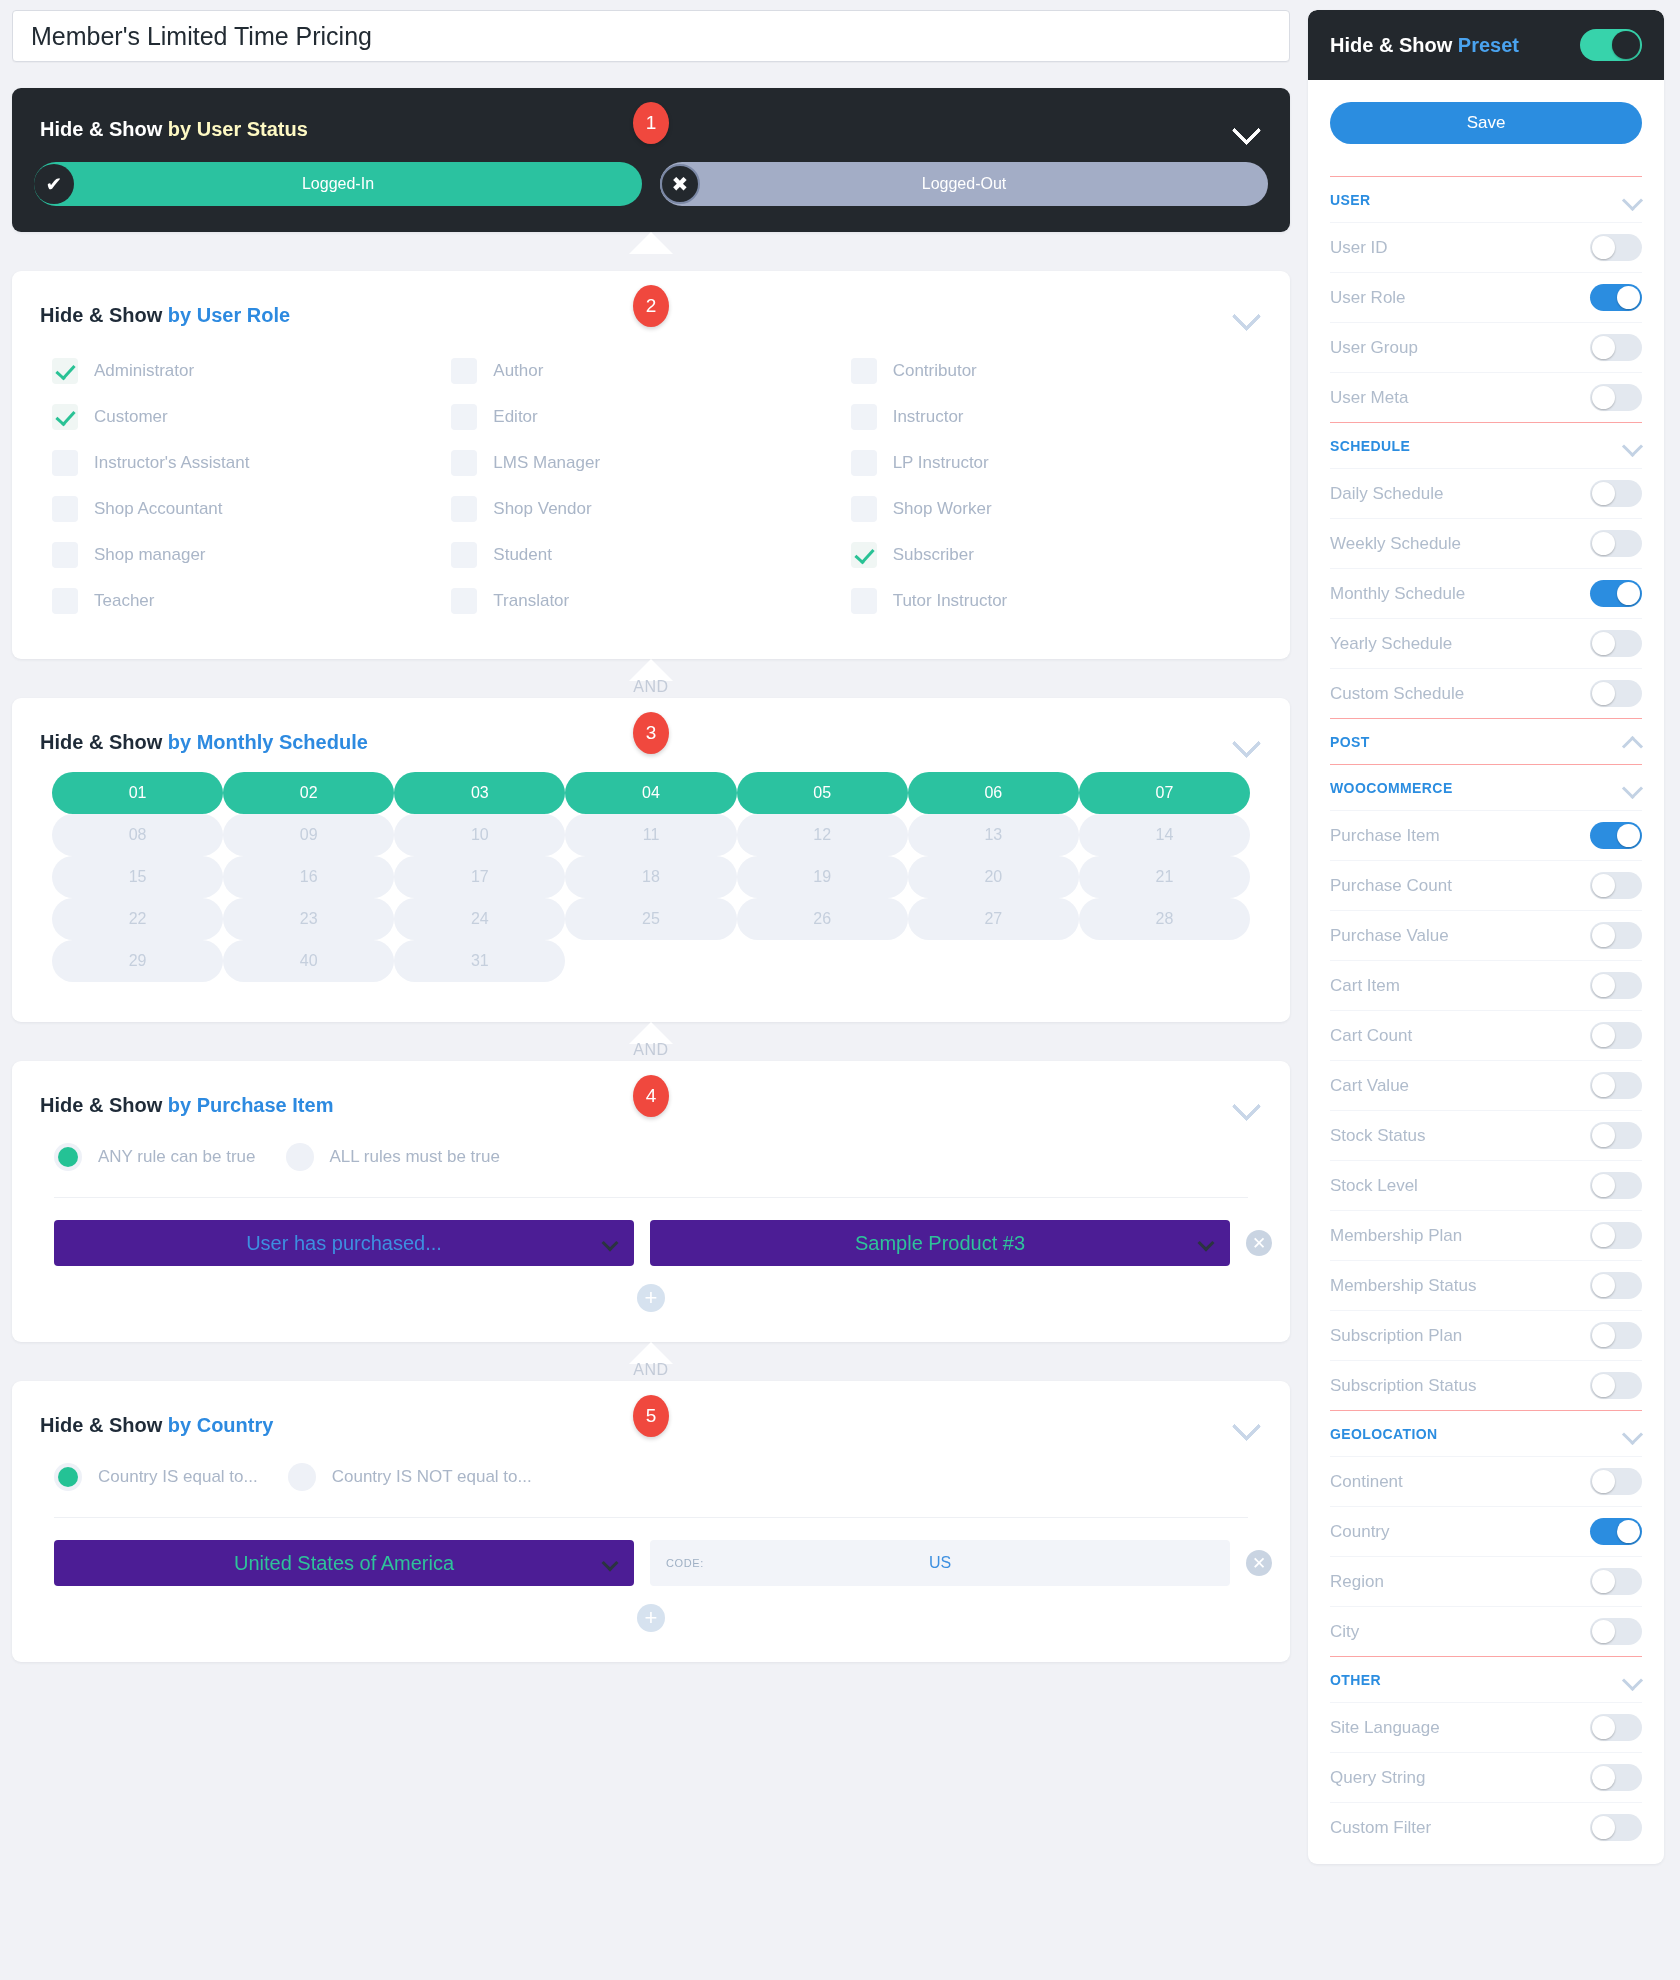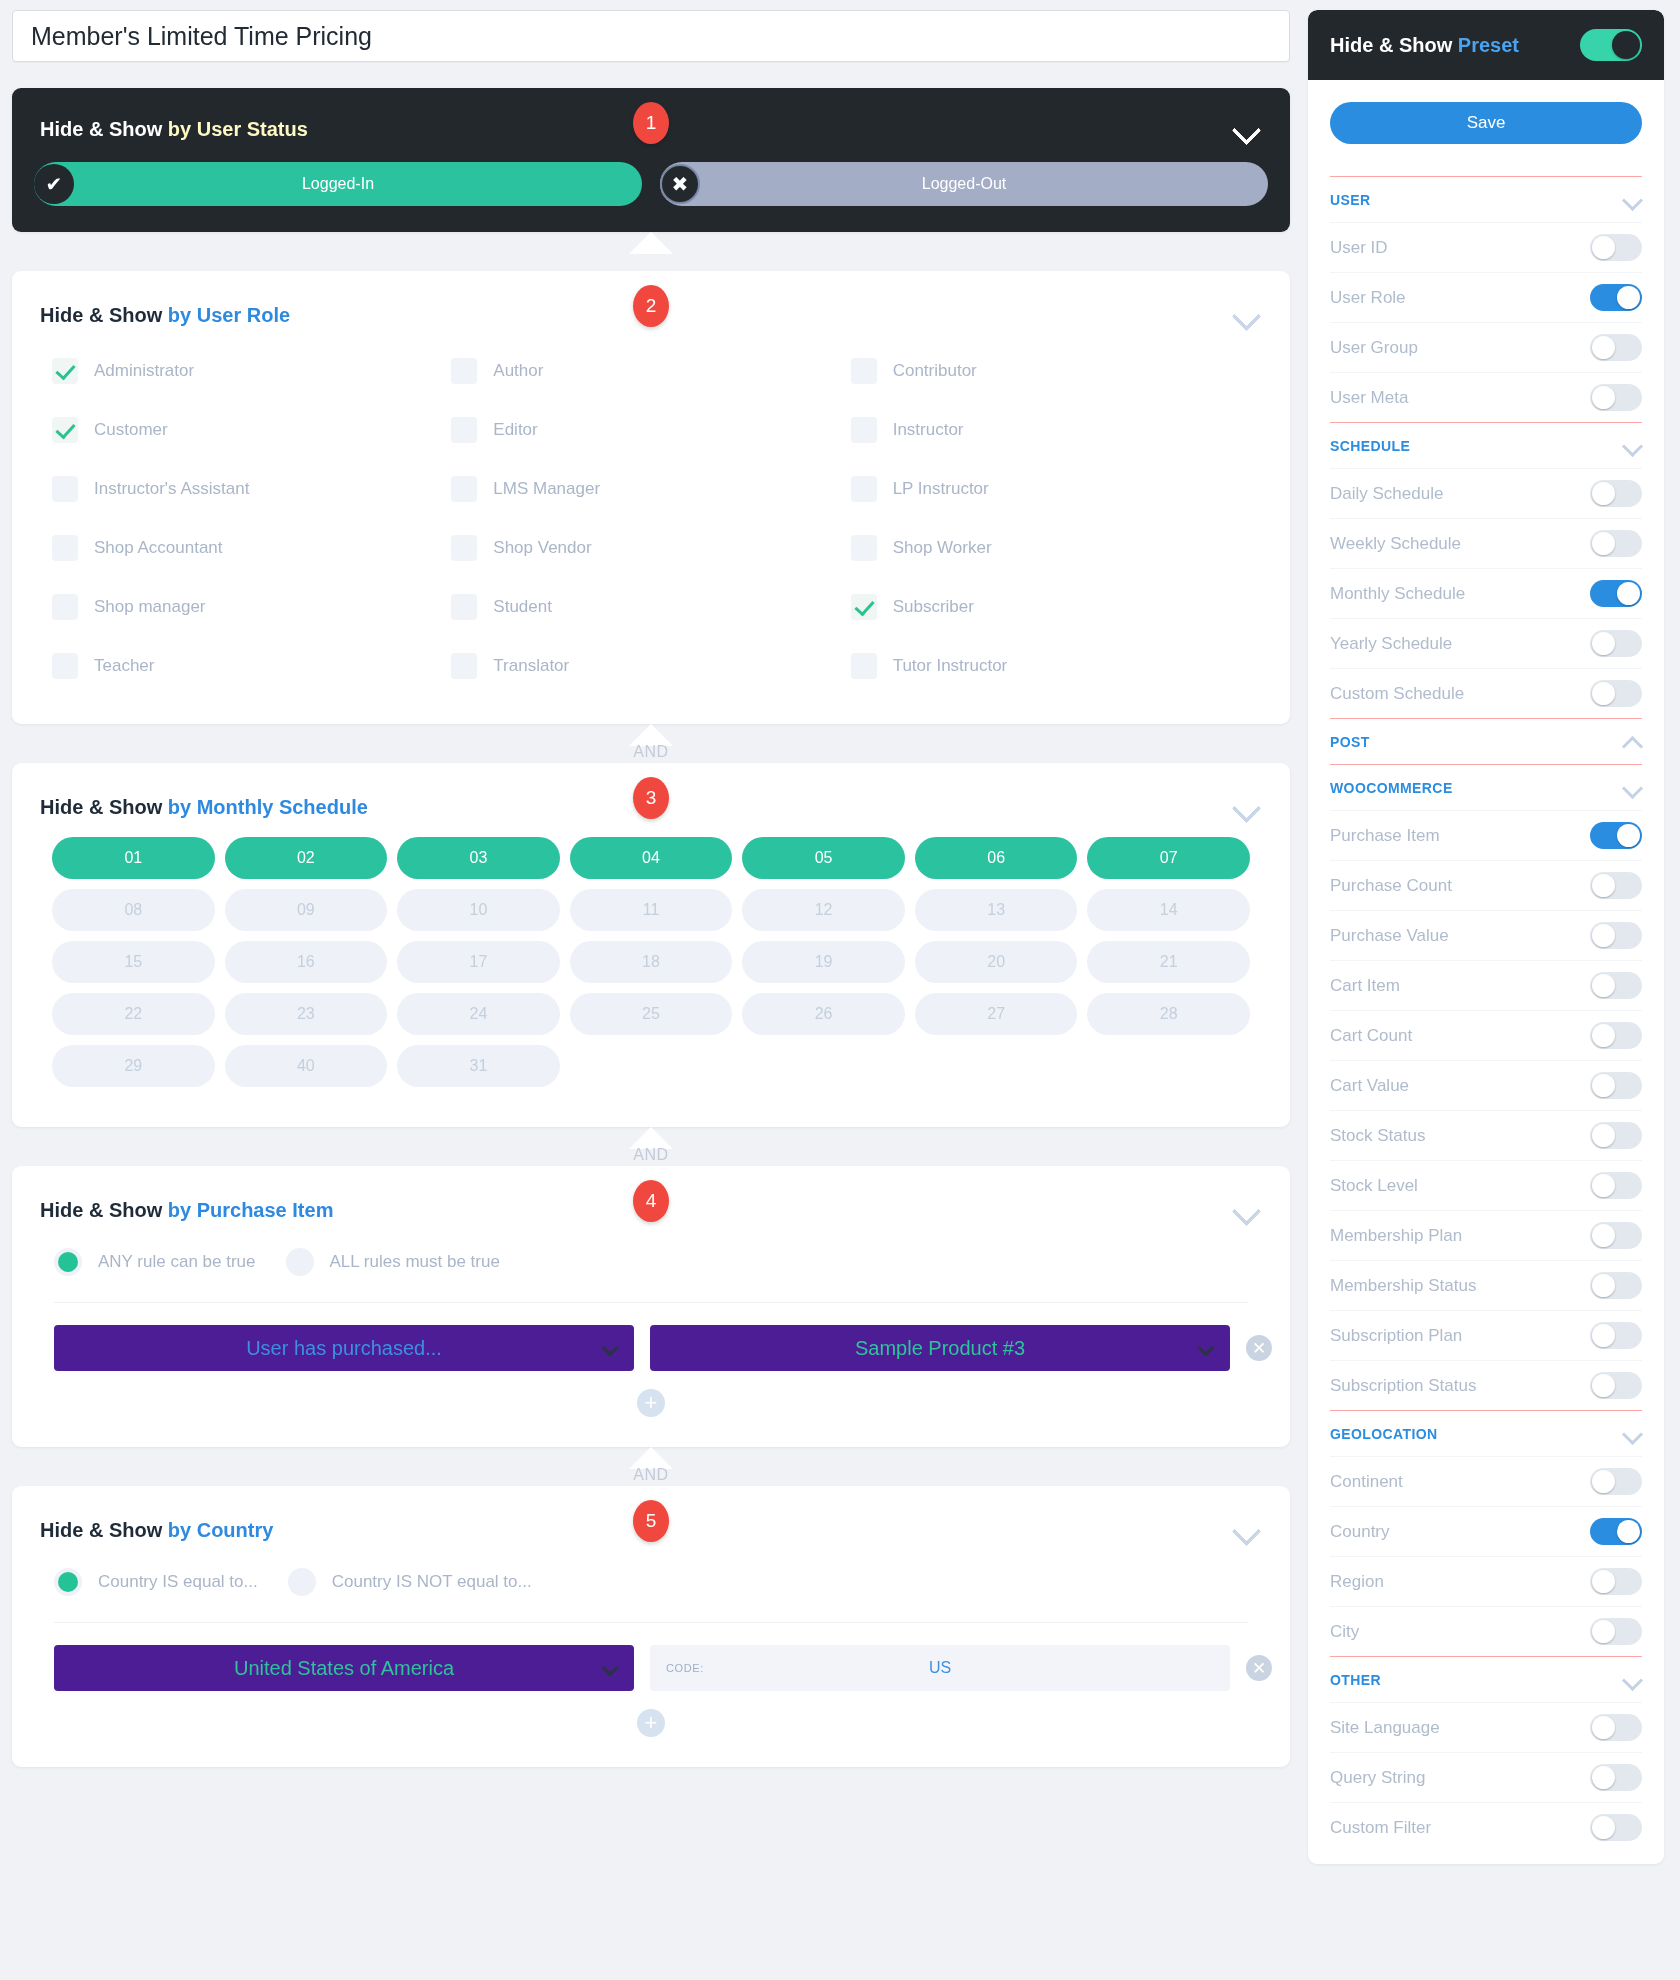--- a/index.html
+++ b/index.html
@@ -169,21 +169,21 @@
     line-height: 1;
     border: 2px solid transparent;
   }
   .status-pill.off .pill-icon { background: #23282d; border-color: #7b88a5; }
 
   
   .role-grid {
     display: grid;
     grid-template-columns: repeat(3, 1fr);
     padding: 18px 40px 36px 40px;
-    row-gap: 15px;
+    row-gap: 2px;
   }
   .role-item {
     display: flex;
     align-items: center;
     height: 44px;
     cursor: pointer;
   }
   .role-box {
     width: 26px; height: 26px;
     border-radius: 4px;
@@ -204,21 +204,20 @@
   }
   .role-label {
     font-size: 17px;
     color: #aab6c8;
   }
 
   
   .days-grid {
     display: grid;
     grid-template-columns: repeat(7, 1fr);
-    gap: 10px;
     padding: 14px 40px 40px 40px;
   }
   .day-cell {
     height: 42px;
     border-radius: 21px;
     background: #eef1f7;
     color: #c5cfdd;
     font-size: 16px;
     display: flex;
     align-items: center;

